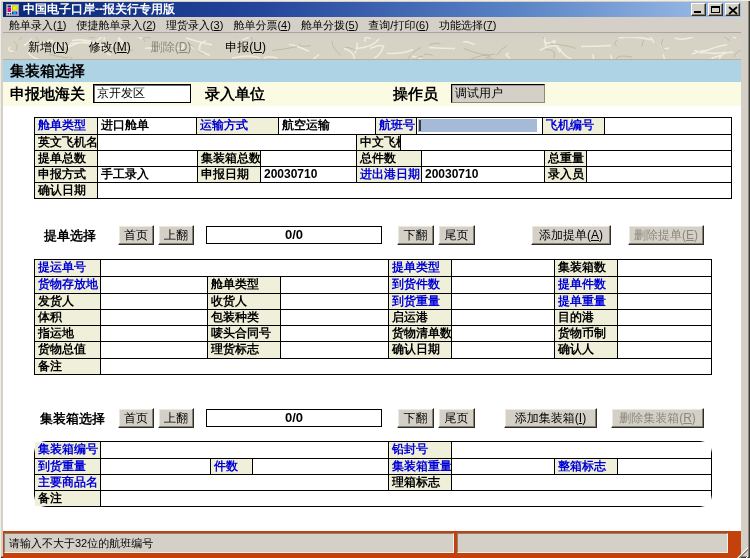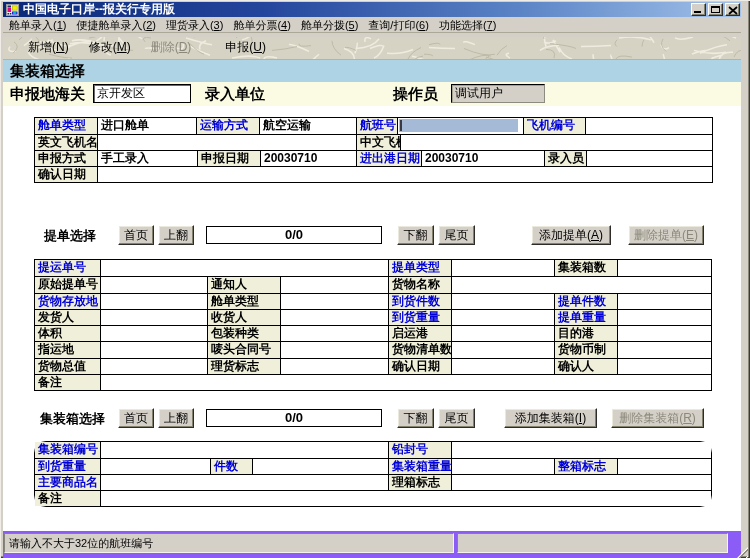--- a/index.html
+++ b/index.html
@@ -47,21 +47,21 @@
   .focus-input{position:absolute;left:1px;top:1px;width:119px;height:12.5px;background:#a5bad7;display:block;}
   .caret{position:absolute;left:1px;top:0.5px;width:2px;height:11.5px;background:#3a3a44;display:block;}
   .sel-label{position:absolute;font-weight:700;font-size:13px;line-height:19px;white-space:nowrap;}
   .btn{position:absolute;height:20px;background:#d4d0c8;border:1px solid;border-color:#fff #2e2c28 #2e2c28 #fff;
     box-shadow:inset -1px -1px 0 #84816f,inset 1px 1px 0 #ebe8dd;
     font-size:12px;text-align:center;line-height:16px;padding:0;color:#000;
     font-family:"Liberation Sans",sans-serif;font-weight:500;white-space:nowrap;}
   .btn.disabled{color:#8b887b;}
   .counter{position:absolute;width:176px;height:18px;background:#fff;border:1px solid #000;
     font-weight:700;font-size:13px;text-align:center;line-height:16px;}
-  .statusbar{position:absolute;left:3px;top:531px;width:738px;height:28px;background:#8b5cf6;}
+  .statusbar{position:absolute;left:3px;top:531px;width:738px;height:28px;background:#c2410c;}
   .spanel{position:absolute;top:2px;height:20px;background:#d4d0c8;border:1px solid;
     border-color:#87857b #f4f2ea #f4f2ea #87857b;}
   .spanel.p1{left:1px;width:450px;font-size:11px;line-height:18px;padding-left:4px;white-space:nowrap;overflow:hidden;}
   .spanel.p2{left:454px;width:271px;}
   .grip{position:absolute;right:-7px;bottom:-1px;width:13px;height:13px;
     background:repeating-linear-gradient(135deg,rgba(0,0,0,0) 0 3px,#fcfbf7 3px 4px,#8e8b7e 4px 6px);
     clip-path:polygon(100% 0,100% 100%,0 100%);}
   u{text-decoration:underline;}
 </style>
 </head>
@@ -131,38 +131,48 @@
     <span class="flabel" style="left:390px">操作员</span>
     <span class="finput gray" style="left:448px;width:94px">调试用户</span>
   </div>
 
   <div class="content"></div>
 
 <div class="tbl" style="left:34px;top:117px;">
   <div class="trow" style="height:16px">
     <div class="tc lb bl" style="width:62px">舱单类型</div>
     <div class="tc vl" style="width:99px">进口舱单</div>
-    <div class="tc lb bl" style="width:63px">运输方式</div>
+    <div class="tc lb bl" style="width:82px">运输方式</div>
     <div class="tc vl" style="width:97px">航空运输</div>
     <div class="tc lb bl" style="width:41px">航班号</div>
     <div class="tc vl" style="width:126px;position:relative">
           <span class="focus-input">
             <span class="caret"></span>
           </span>
         </div>
     <div class="tc lb bl" style="width:62px">飞机编号</div>
     <div class="tc vl" style="width:127px"></div>
   </div>
   <div class="trow" style="height:16px">
     <div class="tc lb" style="width:62px">英文飞机名</div>
     <div class="tc vl" style="width:259px"></div>
     <div class="tc lb" style="width:44px">中文飞机名</div>
     <div class="tc vl" style="width:291px"></div>
   </div>
   <div class="trow" style="height:16px">
+    <div class="tc lb" style="width:62px">提单总数</div>
+    <div class="tc vl" style="width:100px"></div>
+    <div class="tc lb" style="width:63px">集装箱总数</div>
+    <div class="tc vl" style="width:96px"></div>
+    <div class="tc lb" style="width:65px">总件数</div>
+    <div class="tc vl" style="width:123px"></div>
+    <div class="tc lb" style="width:42px">总重量</div>
+    <div class="tc vl" style="width:126px"></div>
+  </div>
+  <div class="trow" style="height:16px">
     <div class="tc lb" style="width:62px">申报方式</div>
     <div class="tc vl" style="width:100px">手工录入</div>
     <div class="tc lb" style="width:63px">申报日期</div>
     <div class="tc vl" style="width:96px">20030710</div>
     <div class="tc lb bl" style="width:65px">进出港日期</div>
     <div class="tc vl" style="width:123px">20030710</div>
     <div class="tc lb" style="width:42px">录入员</div>
     <div class="tc vl" style="width:126px"></div>
   </div>
   <div class="trow" style="height:16px">
@@ -182,28 +192,20 @@
 <div class="tbl" style="left:34px;top:259px;">
   <div class="trow" style="height:16.25px">
     <div class="tc lb bl" style="width:65px">提运单号</div>
     <div class="tc vl" style="width:288px"></div>
     <div class="tc lb bl" style="width:63px">提单类型</div>
     <div class="tc vl" style="width:103px"></div>
     <div class="tc lb" style="width:63px">集装箱数</div>
     <div class="tc vl" style="width:94px"></div>
   </div>
   <div class="trow" style="height:16.25px">
-    <div class="tc lb" style="width:65px">原始提单号</div>
-    <div class="tc vl" style="width:107px"></div>
-    <div class="tc lb" style="width:73px">通知人</div>
-    <div class="tc vl" style="width:108px"></div>
-    <div class="tc lb" style="width:63px">货物名称</div>
-    <div class="tc vl" style="width:260px"></div>
-  </div>
-  <div class="trow" style="height:16.25px">
     <div class="tc lb bl" style="width:65px">货物存放地</div>
     <div class="tc vl" style="width:107px"></div>
     <div class="tc lb" style="width:73px">舱单类型</div>
     <div class="tc vl" style="width:108px"></div>
     <div class="tc lb bl" style="width:63px">到货件数</div>
     <div class="tc vl" style="width:103px"></div>
     <div class="tc lb bl" style="width:63px">提单件数</div>
     <div class="tc vl" style="width:94px"></div>
   </div>
   <div class="trow" style="height:16.25px">

